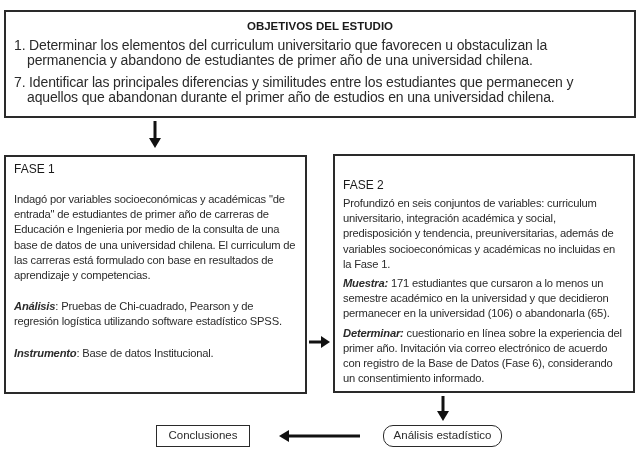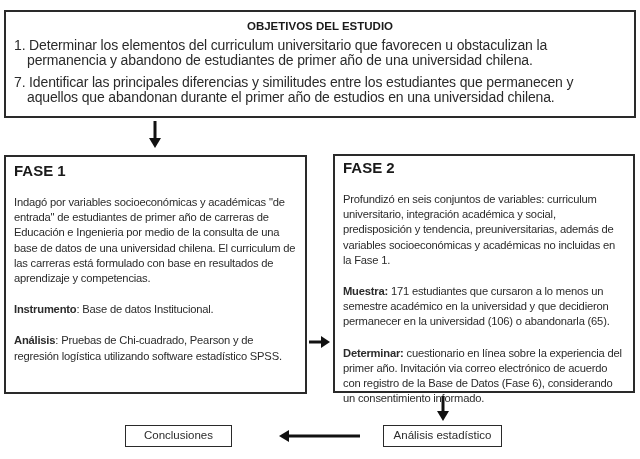--- a/index.html
+++ b/index.html
@@ -3,46 +3,46 @@
   <meta charset="utf-8">
   <style>
     html, body { margin: 0; padding: 0; background: #ffffff; }
     body { width: 640px; height: 459px; position: relative; overflow: hidden;
       font-family: "Liberation Sans", sans-serif; color: #2b2b2b; }
     .box { position: absolute; border: 2px solid #2a2a2a; box-sizing: border-box; background: #fff; }
     #objectives { left: 4px; top: 10px; width: 632px; height: 108px; padding: 8px 8px 0 8px; }
     #obj-title { text-align: center; font-weight: bold; font-size: 11.5px; color: #1a1a1a; margin: 0 0 6px 0; }
     .obj-item { font-size: 14px; line-height: 15px; padding-left: 13px; text-indent: -13px; margin-bottom: 7px; letter-spacing: -0.15px; }
     #fase1 { left: 4px; top: 155px; width: 303px; height: 239px; padding: 5px 8px; }
-    #fase2 { left: 333px; top: 154px; width: 302px; height: 239px; padding: 3px 8px; }
-    .fase-title { font-weight: bold; font-size: 15px; color: #1a1a1a; margin-bottom: 6px; }
+    #fase2 { left: 333px; top: 154px; width: 302px; height: 239px; padding: 22px 8px; }
+    .fase-title { font-weight: normal; font-size: 12px; color: #1a1a1a; margin-bottom: 6px; }
     #fase2 .fase-title { margin-bottom: 2px; }
     .fase-p { font-size: 11.2px; line-height: 15.2px; margin: 16px 0 7px 0; letter-spacing: -0.2px; }
-    #fase2 .fase-p { margin: 16px 0 2px 0; }
-    .em { font-weight: bold; }
+    #fase2 .fase-p { margin: 4px 0 2px 0; }
+    .em { font-style: italic; font-weight: bold; }
     .small-box { position: absolute; border: 1.5px solid #2a2a2a; box-sizing: border-box; font-size: 11.5px;
       text-align: center; line-height: 19px; height: 22px; }
-    #conclusiones { left: 125px; top: 425px; width: 107px; }
-    #analisis { left: 383px; top: 425px; width: 119px; }
+    #conclusiones { left: 156px; top: 425px; width: 94px; }
+    #analisis { left: 383px; top: 425px; width: 119px; border-radius: 10px; }
     svg.arrows { position: absolute; left: 0; top: 0; width: 640px; height: 459px; pointer-events: none; }
   </style>
 </head>
 <body>
 
 <div class="box" id="objectives">
   <div id="obj-title">OBJETIVOS DEL ESTUDIO</div>
   <div class="obj-item">1. Determinar los elementos del curriculum universitario que favorecen u obstaculizan la permanencia y abandono de estudiantes de primer año de una universidad chilena.</div>
   <div class="obj-item">7. Identificar las principales diferencias y similitudes entre los estudiantes que permanecen y aquellos que abandonan durante el primer año de estudios en una universidad chilena.</div>
 </div>
 
 <div class="box" id="fase1">
   <div class="fase-title">FASE 1</div>
   <p class="fase-p">Indagó por variables socioeconómicas y académicas "de entrada" de estudiantes de primer año de carreras de Educación e Ingenieria por medio de la consulta de una base de datos de una universidad chilena. El curriculum de las carreras está formulado con base en resultados de aprendizaje y competencias.</p>
+  <p class="fase-p"><span class="em">Análisis</span><span>: Pruebas de Chi-cuadrado, Pearson y de regresión logística utilizando software estadístico SPSS.</span></p>
   <p class="fase-p"><span class="em">Instrumento</span><span>: Base de datos Institucional.</span></p>
-  <p class="fase-p"><span class="em">Análisis</span><span>: Pruebas de Chi-cuadrado, Pearson y de regresión logística utilizando software estadístico SPSS.</span></p>
 </div>
 
 <div class="box" id="fase2">
   <div class="fase-title">FASE 2</div>
   <p class="fase-p">Profundizó en seis conjuntos de variables: curriculum universitario, integración académica y social, predisposición y tendencia, preuniversitarias, además de variables socioeconómicas y académicas no incluidas en la Fase 1.</p>
   <p class="fase-p"><span class="em">Muestra:</span><span> 171 estudiantes que cursaron a lo menos un semestre académico en la universidad y que decidieron permanecer en la universidad (106) o abandonarla (65).</span></p>
   <p class="fase-p"><span class="em">Determinar:</span><span> cuestionario en línea sobre la experiencia del primer año. Invitación via correo electrónico de acuerdo con registro de la Base de Datos (Fase 6), considerando un consentimiento informado.</span></p>
 </div>
 
 <div class="small-box" id="analisis">Análisis estadístico</div>

